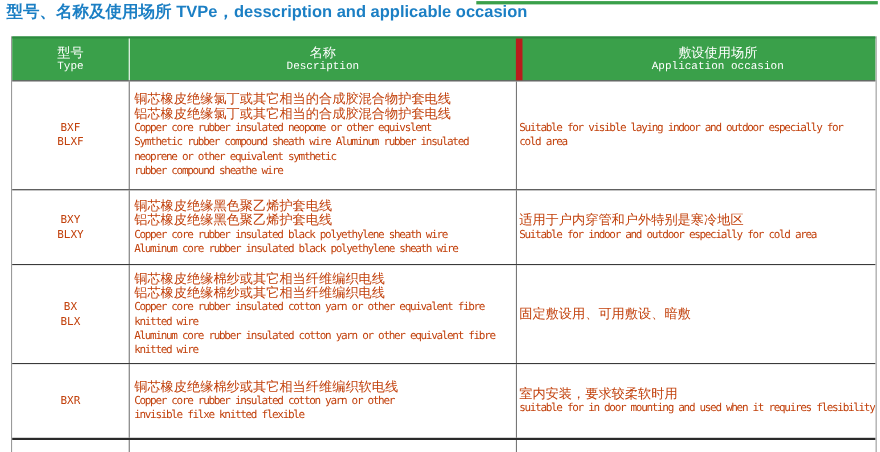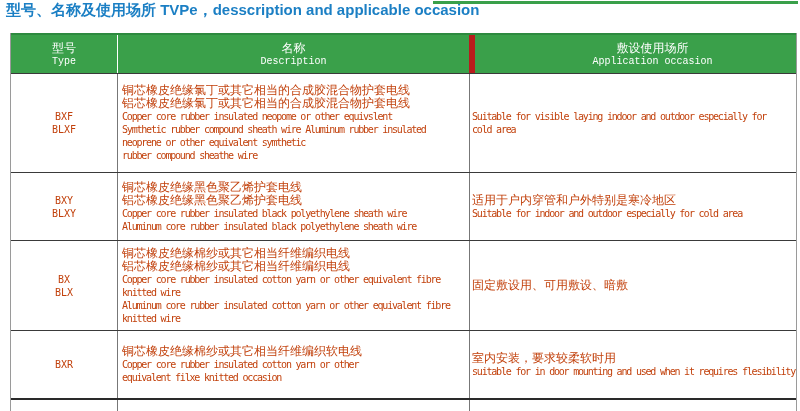--- a/index.html
+++ b/index.html
@@ -147,21 +147,21 @@
           <div class="tline zh">固定敷设用、可用敷设、暗敷</div>
         </div>
       </div>
       <div class="trow r3">
         <div class="cell type-cell">
           <div class="tline en">BXR</div>
         </div>
         <div class="cell desc-cell">
           <div class="tline zh">铜芯橡皮绝缘棉纱或其它相当纤维编织软电线</div>
           <div class="tline en">Copper core rubber insulated cotton yarn or other</div>
-          <div class="tline en">equivalent filxe knitted occasion</div>
+          <div class="tline en">invisible filxe knitted flexible</div>
         </div>
         <div class="cell occ-cell">
           <div class="tline zh">室内安装，要求较柔软时用</div>
           <div class="tline en">suitable for in door mounting and used when it requires flesibility</div>
         </div>
       </div>
       <div class="trow stub">
         <div class="cell type-cell"></div>
         <div class="cell desc-cell"></div>
         <div class="cell occ-cell"></div>

